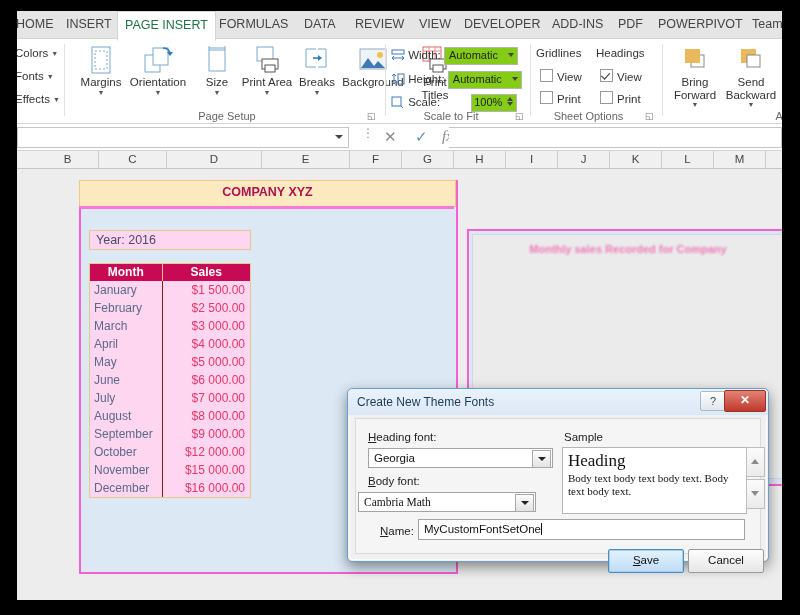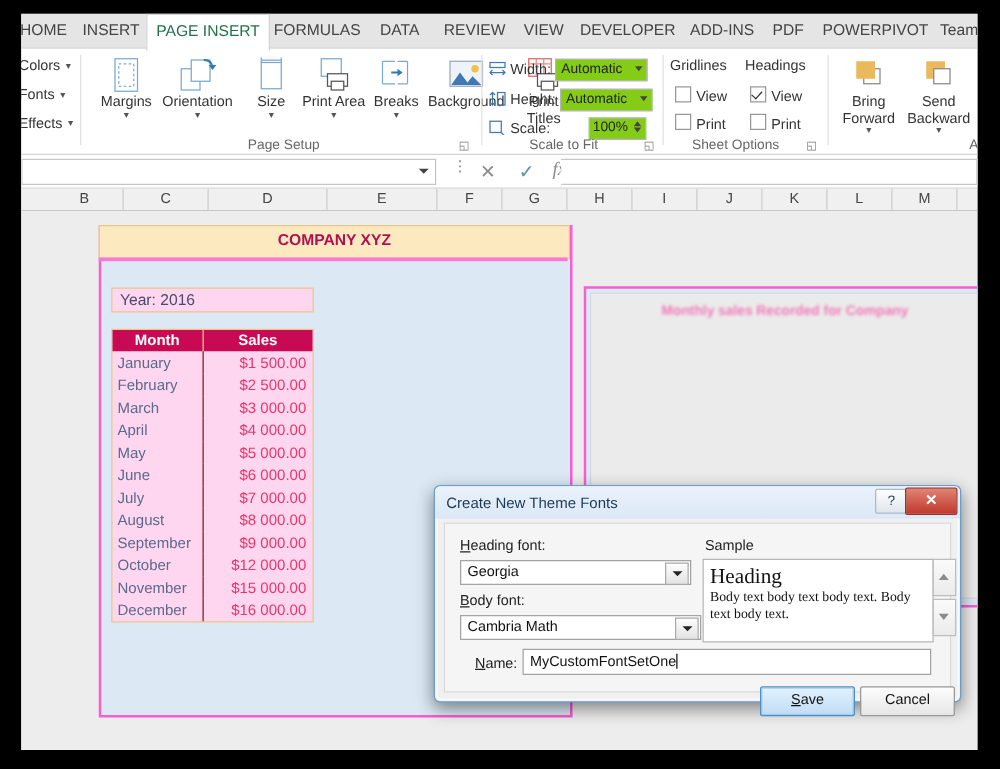--- a/index.html
+++ b/index.html
@@ -463,21 +463,21 @@
       </div>
       <div class="dlgbody">
 
         <div class="dlab" style="left:12px;top:12px;"><u>H</u><span></span>eading font:</div>
         <div class="combo" style="left:12px;top:29px;width:185px;">
           <span class="val">Georgia</span>
           <span class="btn"></span>
         </div>
 
         <div class="dlab" style="left:12px;top:56px;"><u>B</u>ody font:</div>
-        <div class="combo" style="left:12px;top:73px;width:193px;">
+        <div class="combo" style="left:2px;top:73px;width:178px;font-family:Liberation Serif, serif;">
           <span class="val">Cambria Math</span>
           <span class="btn"></span>
         </div>
 
         <div class="dlab" style="left:208px;top:12px;">Sample</div>
         <div class="samplebox" style="left:206px;top:28px;width:183px;height:65px;">
           <div class="smph">Heading</div>
           <div class="smpb">Body text body text body text. Body text body text.</div>
         </div>
         <div class="sarrow up" style="left:390px;top:28px;"></div>

